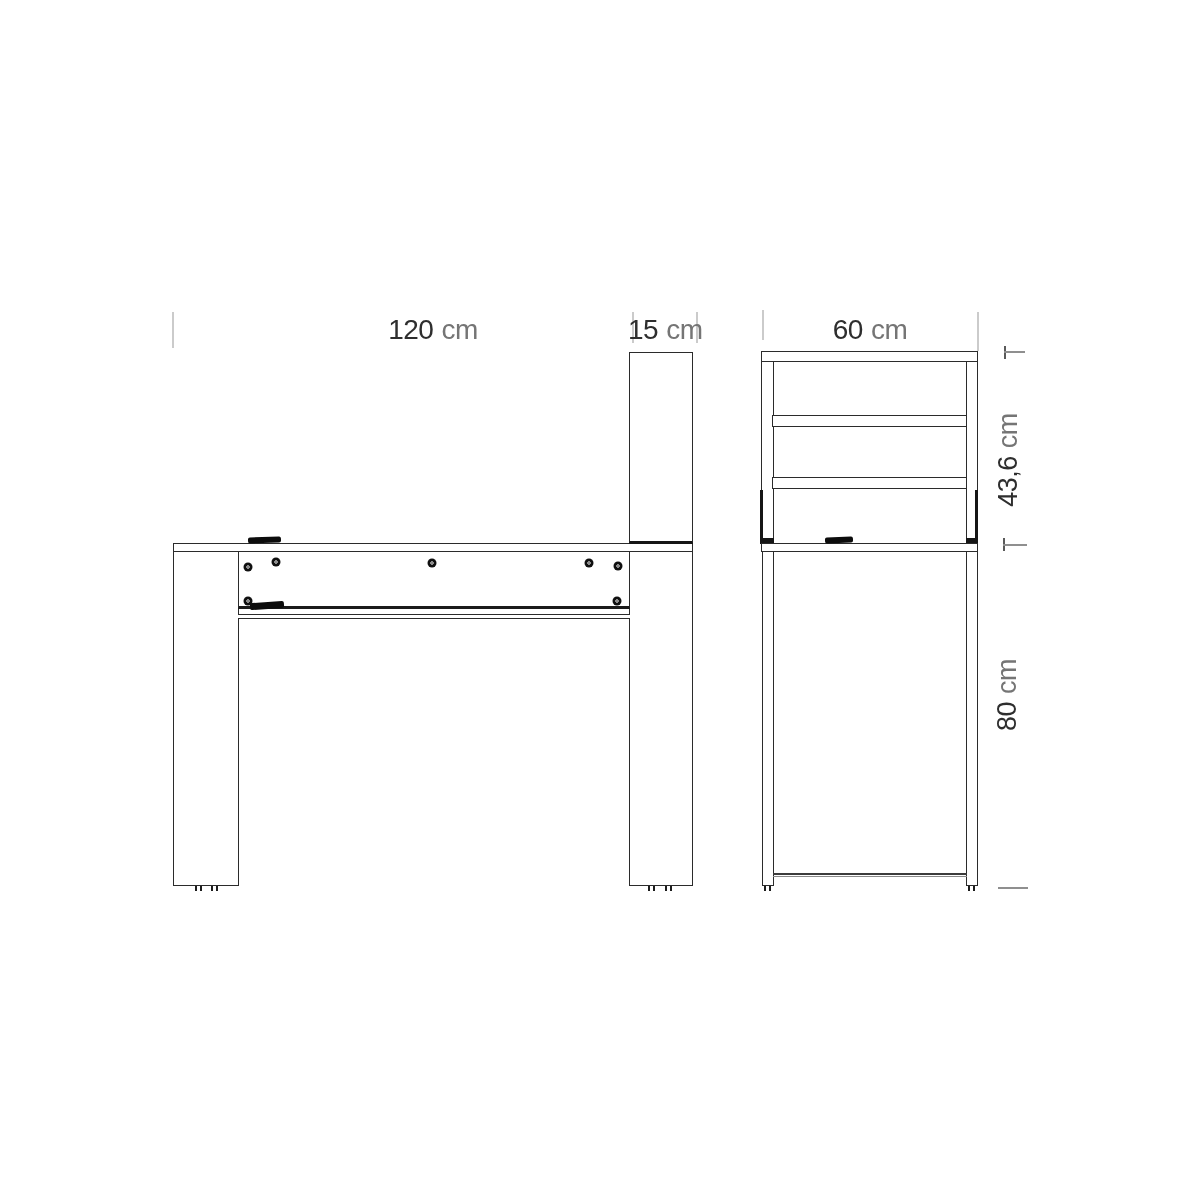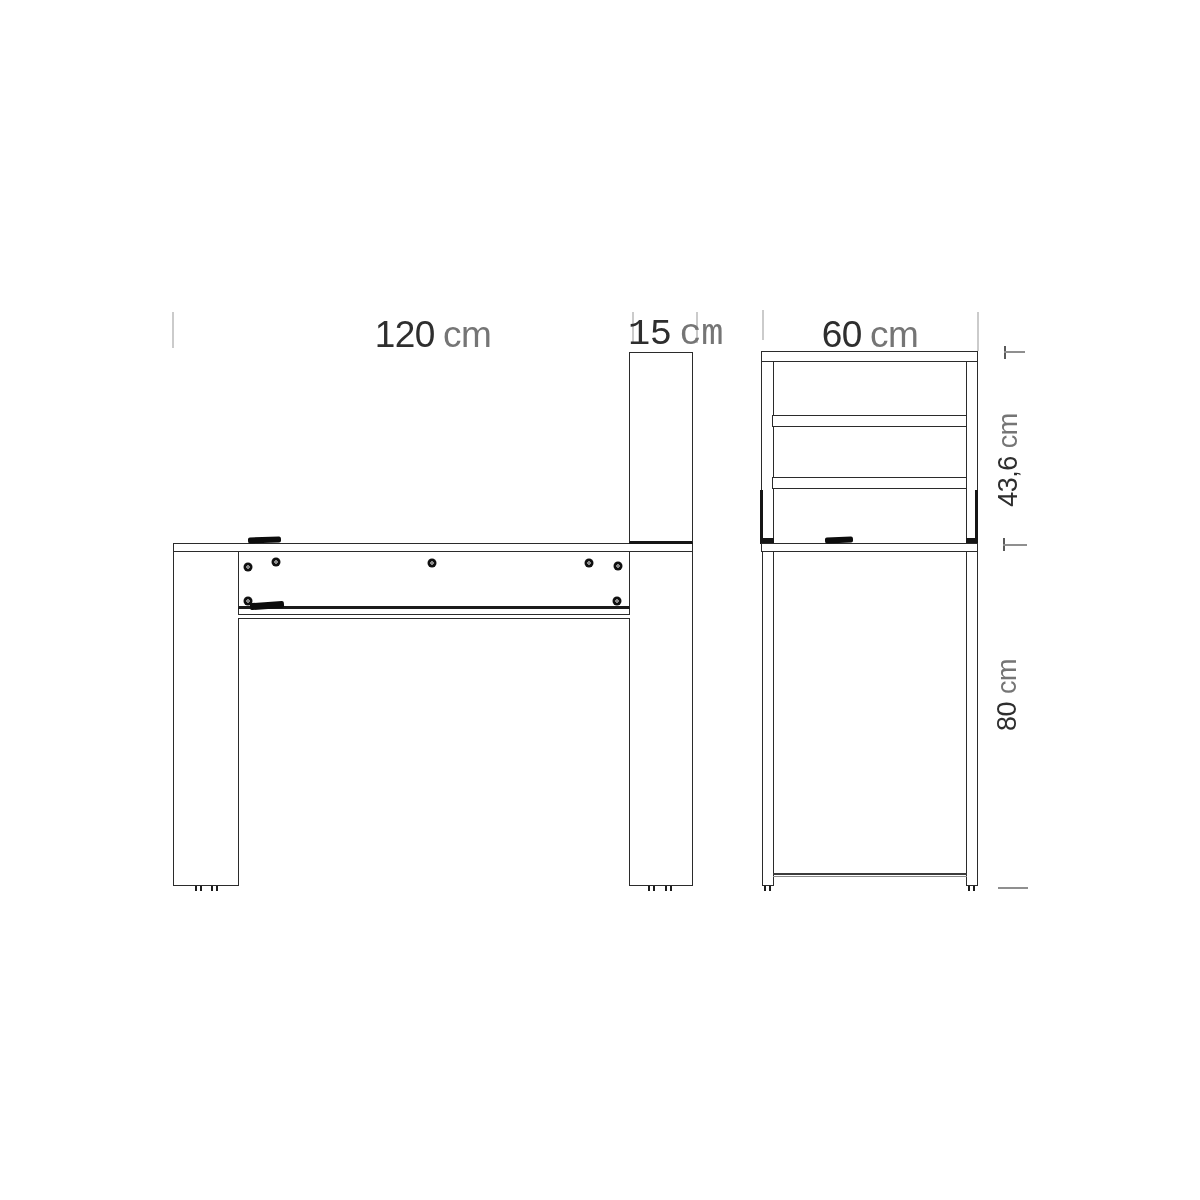--- a/index.html
+++ b/index.html
@@ -14,21 +14,21 @@
     position:absolute;width:9px;height:9px;border-radius:50%;
     background:radial-gradient(circle at 50% 50%, #8a8a8a 0 1.6px, #101010 1.7px);
     transform:translate(-50%,-50%);
   }
   .bracket{position:absolute;background:#0c0c0c;border-radius:2px;}
   .foot{position:absolute;width:2px;height:5px;background:#1d1d1d;}
   .ext-tick{position:absolute;width:2px;background:#cbcbcb;}
   .dim-dash{position:absolute;height:2px;background:#8f8f8f;}
   .dim-stub{position:absolute;width:2px;background:#5a5a5a;}
   .dim-label{
-    position:absolute;font-size:37px;letter-spacing:-0.5px;color:#2e2e2e;
+    position:absolute;font-size:28px;letter-spacing:-0.5px;color:#2e2e2e;
     text-align:center;white-space:nowrap;line-height:1;
   }
   .dim-label .unit{color:#757575;margin-left:8px;}
   .dim-label.v{transform:translate(-50%,-50%) rotate(-90deg);transform-origin:center center;}
   .thinline{position:absolute;box-sizing:border-box;background:#ffffff;
     border-top:1px solid #2b2b2b;border-bottom:1px solid #2b2b2b;}
 </style>
 </head>
 <body>
 
@@ -102,21 +102,21 @@
 
     <span class="ext-tick" style="left:172px;top:312px;height:36px;"></span>
     <span class="ext-tick" style="left:632px;top:312px;height:31px;"></span>
     <span class="ext-tick" style="left:696px;top:312px;height:31px;"></span>
     <span class="ext-tick" style="left:762px;top:310px;height:30px;"></span>
     <span class="ext-tick" style="left:977px;top:312px;height:39px;"></span>
 
     <div class="dim-label" style="left:373px;top:316px;width:120px;">
       <span class="val">120</span><span class="unit">cm</span>
     </div>
-    <div class="dim-label" style="left:628px;top:316px;width:72px;font-family:Liberation Mono, monospace;">
+    <div class="dim-label" style="left:628px;top:316px;width:72px;">
       <span class="val">15</span><span class="unit">cm</span>
     </div>
     <div class="dim-label" style="left:810px;top:316px;width:120px;">
       <span class="val">60</span><span class="unit">cm</span>
     </div>
 
     <span class="dim-stub" style="left:1004px;top:346px;height:13px;"></span>
     <span class="dim-dash" style="left:1004px;top:351px;width:21px;"></span>
     <span class="dim-stub" style="left:1003px;top:538px;height:13px;"></span>
     <span class="dim-dash" style="left:1003px;top:544px;width:24px;"></span>

